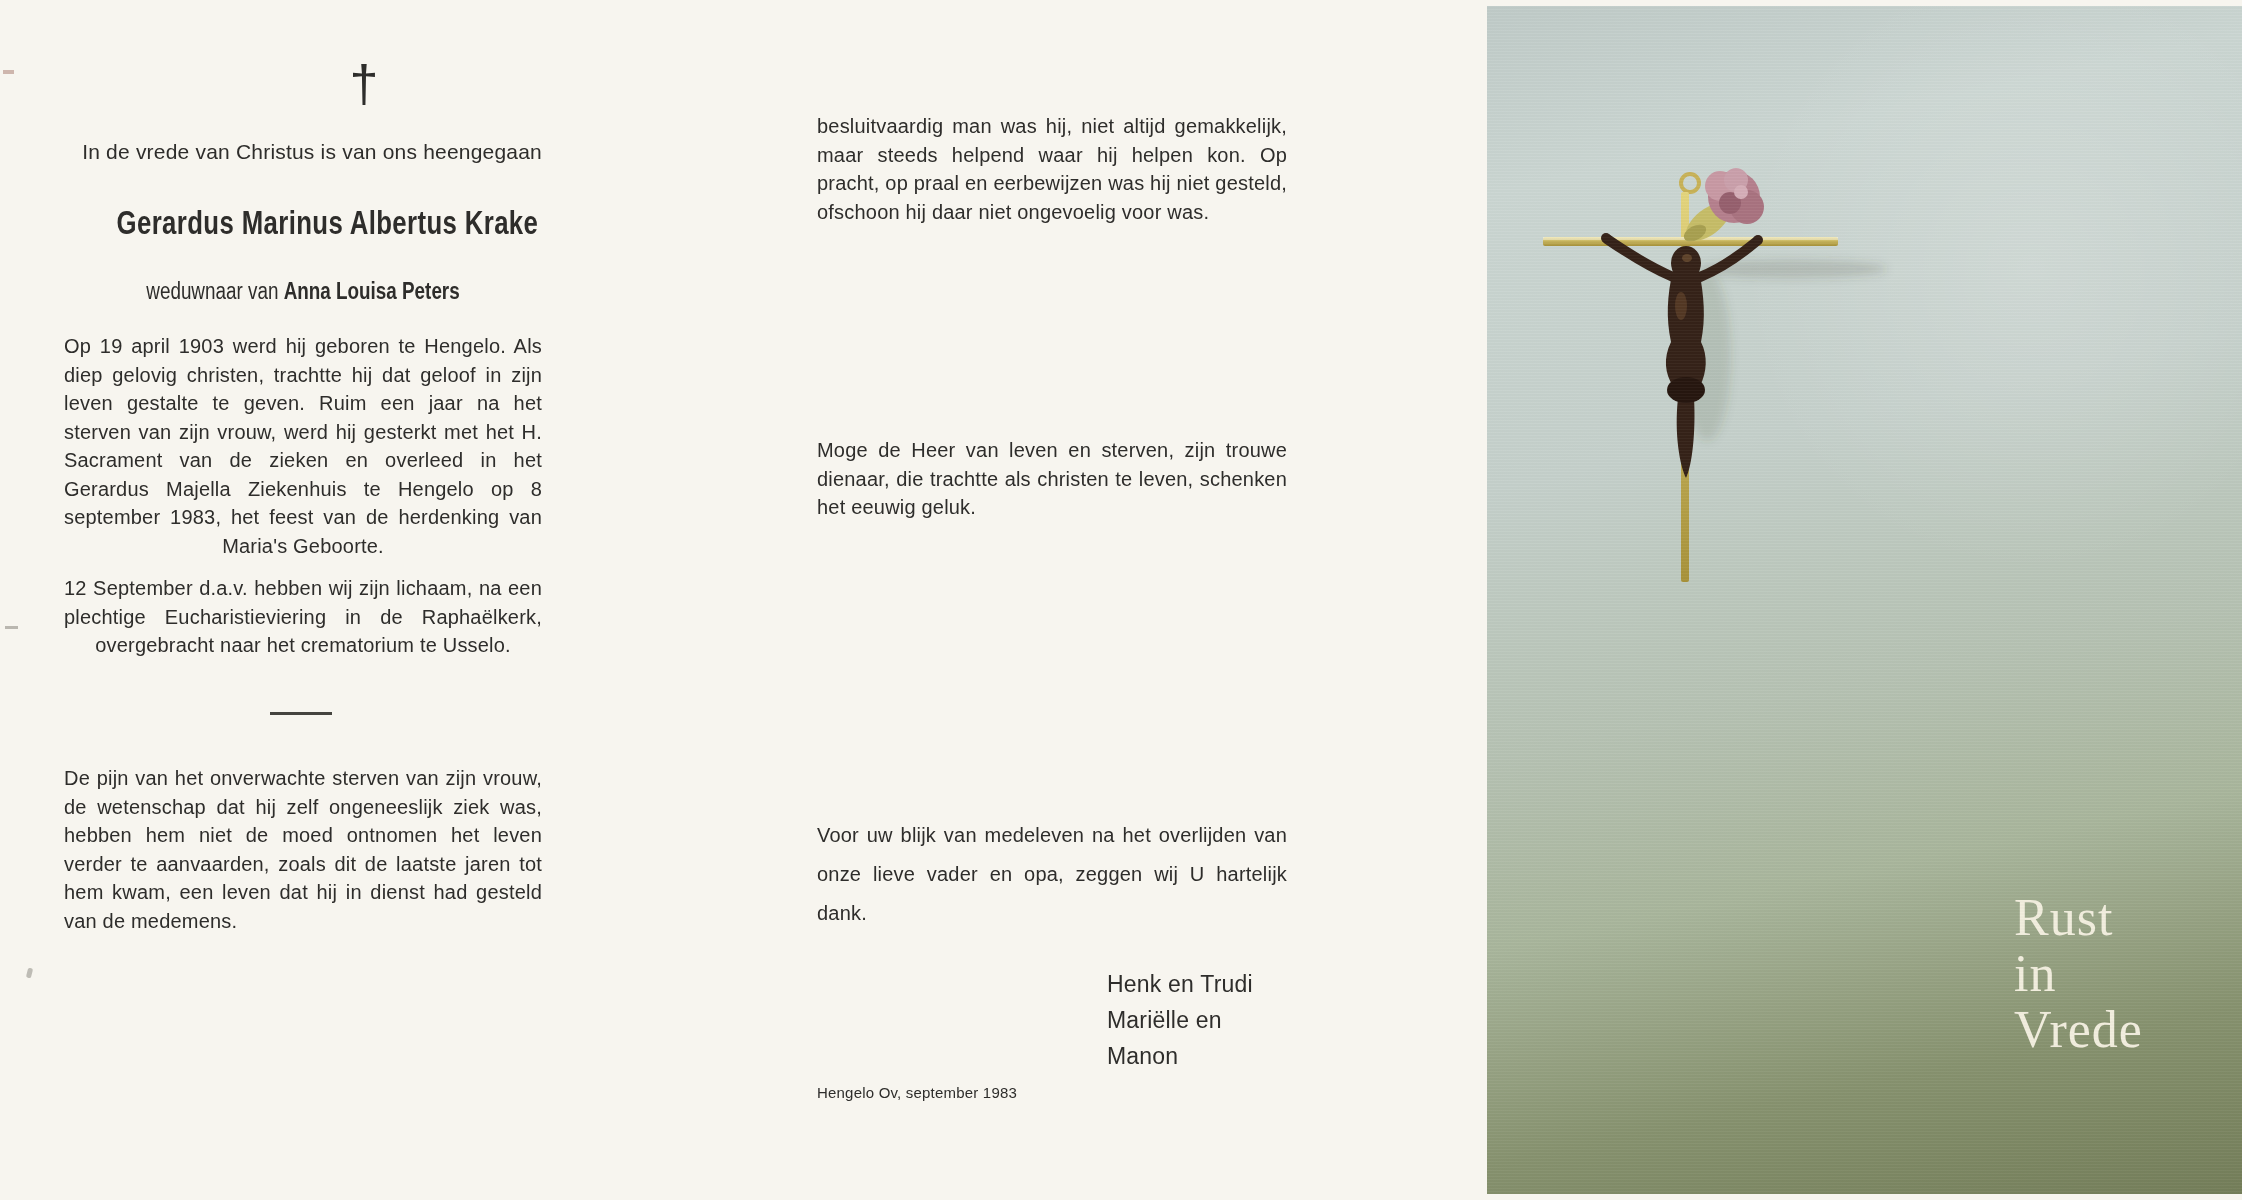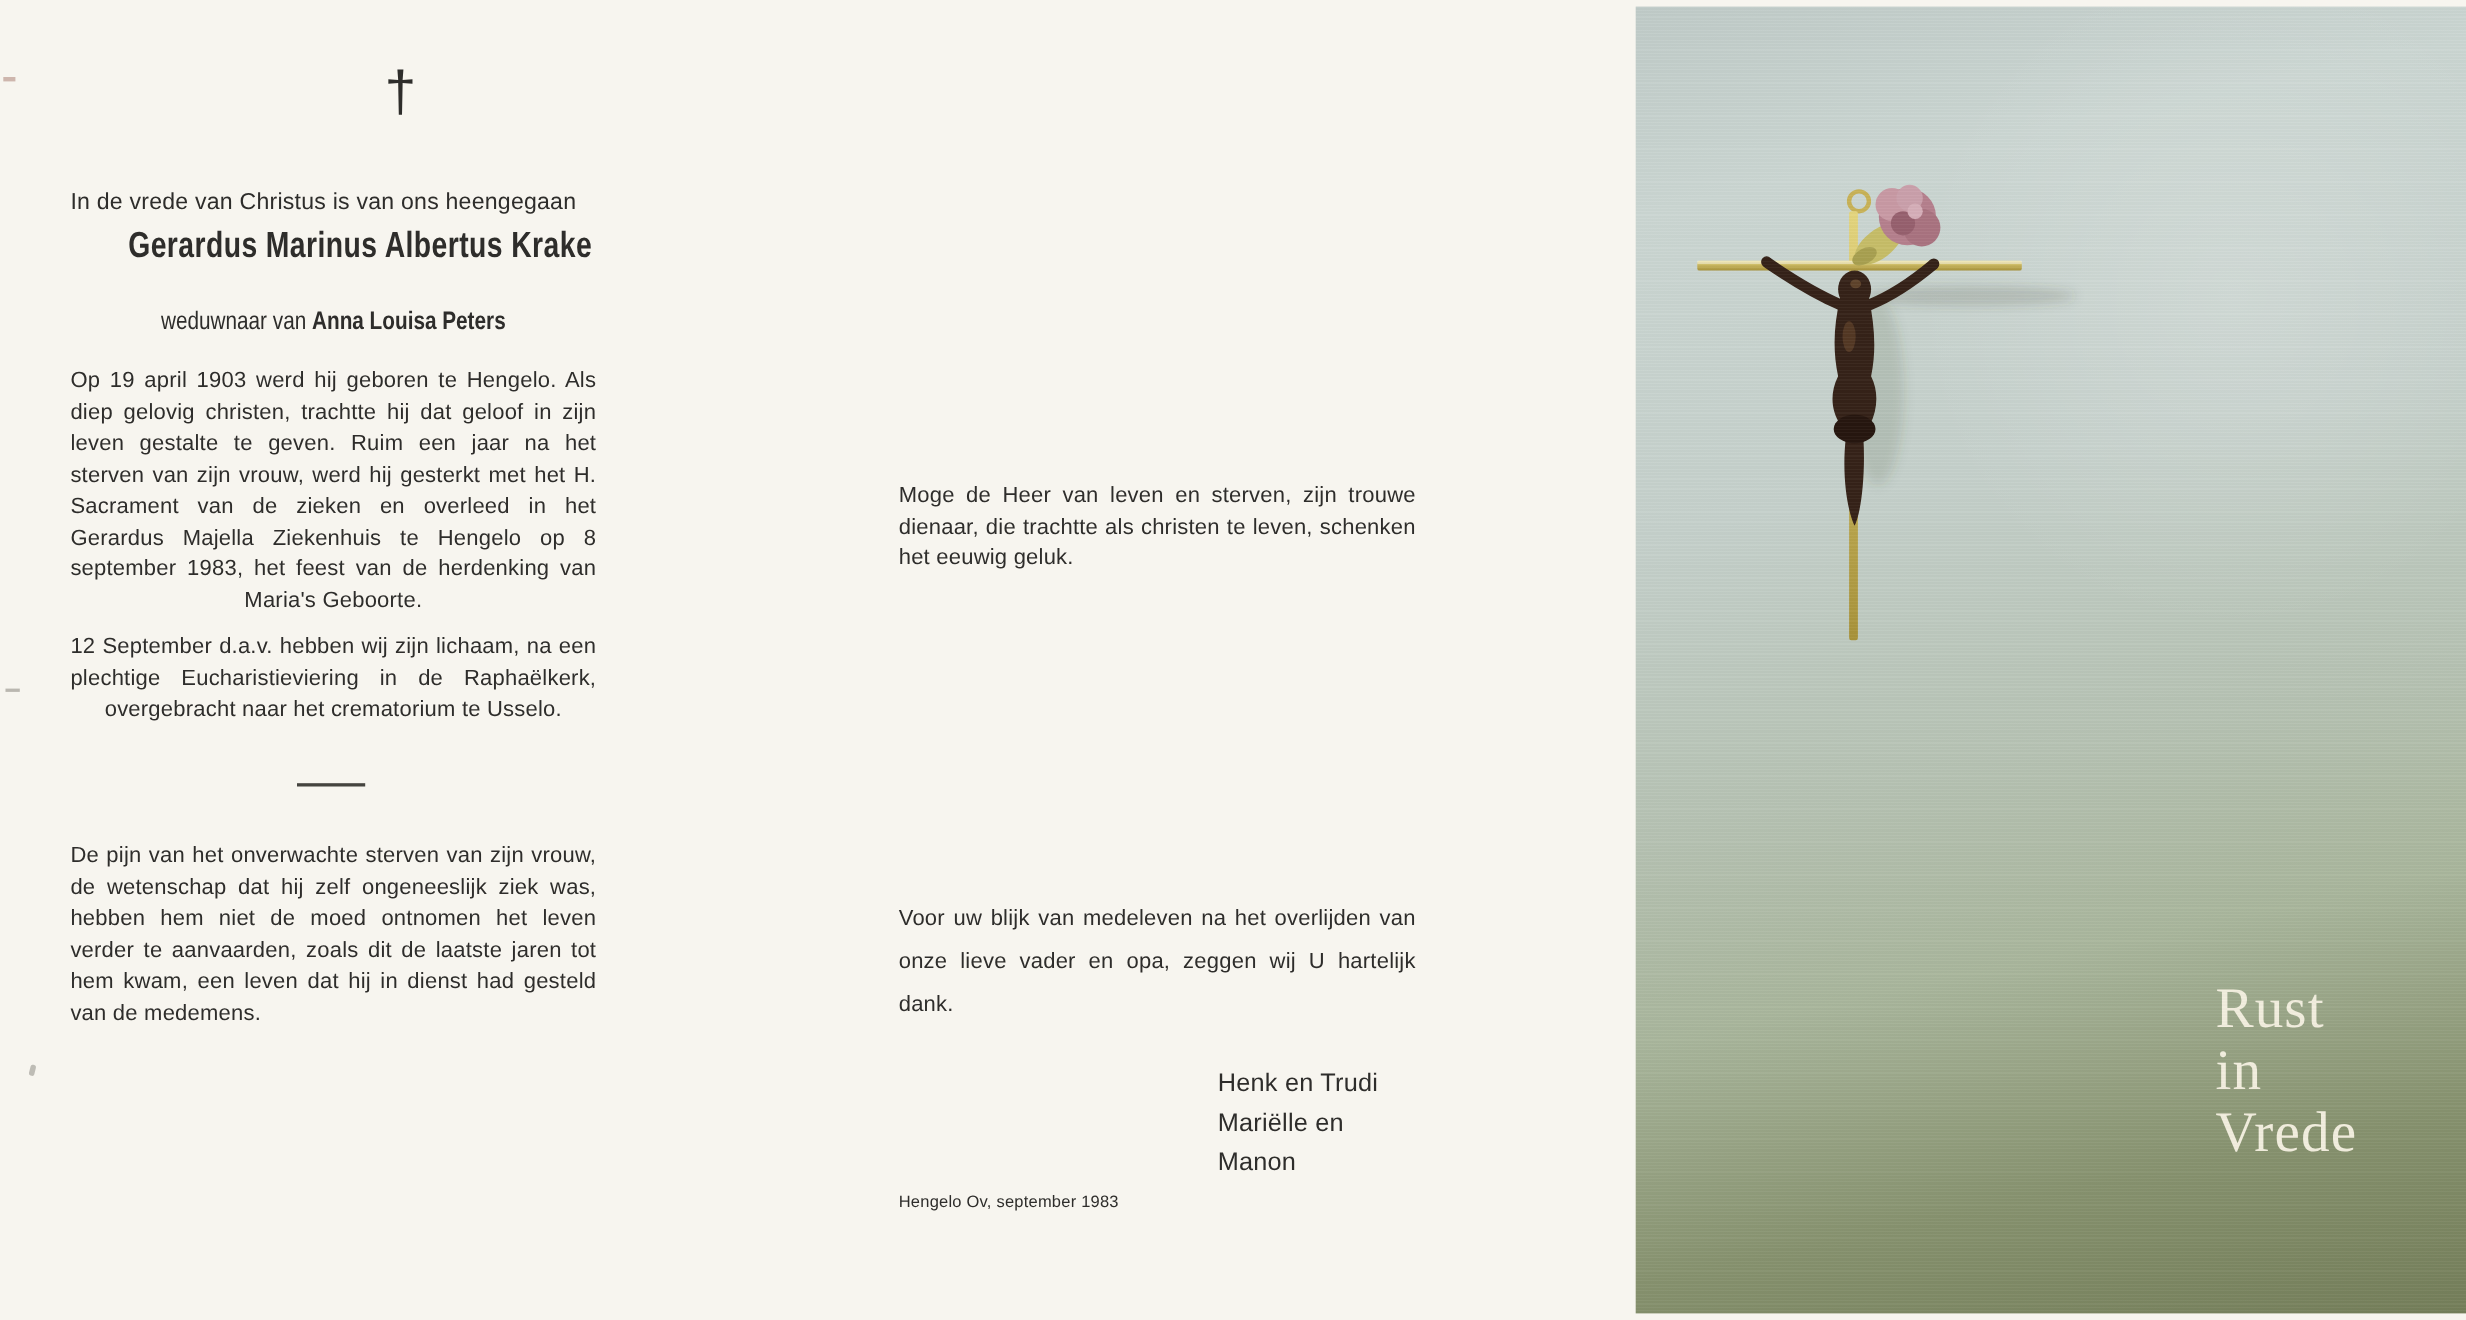--- a/index.html
+++ b/index.html
@@ -14,22 +14,22 @@
   .page{position:absolute;top:0;height:1200px;}
   .page-left{left:64px;width:478px;}
   .page-middle{left:817px;width:470px;}
 
   .cross{
     position:absolute;left:300px;top:58px;
     transform:translateX(-50%);
     font-size:52px;line-height:52px;font-weight:400;
   }
   .intro{
-    position:absolute;top:172px;left:0;width:100%;
-    text-align:left;font-size:21px;letter-spacing:.2px;
+    position:absolute;top:140px;left:0;width:100%;
+    text-align:right;font-size:21px;letter-spacing:.2px;
   }
   .name{
     position:absolute;top:204px;left:0;width:100%;margin:0;
     text-align:center;font-size:33px;font-weight:700;
     transform:scaleX(.78);transform-origin:50% 50%;
     white-space:nowrap;letter-spacing:.5px;
   }
   .widower{
     position:absolute;top:278px;left:0;width:100%;
     text-align:center;font-size:23px;white-space:nowrap;
@@ -106,20 +106,21 @@
       <span>weduwnaar van</span>
       <span class="bold">Anna Louisa Peters</span>
     </div>
     <p class="para p1 center-last">Op 19 april 1903 werd hij geboren te Hengelo. Als diep gelovig christen, trachtte hij dat geloof in zijn leven gestalte te geven. Ruim een jaar na het sterven van zijn vrouw, werd hij gesterkt met het H. Sacrament van de zieken en overleed in het Gerardus Majella Ziekenhuis te Hengelo op 8 september 1983, het feest van de herdenking van Maria's Geboorte.</p>
     <p class="para p2 center-last">12 September d.a.v. hebben wij zijn lichaam, na een plechtige Eucharistieviering in de Raphaëlkerk, overgebracht naar het crematorium te Usselo.</p>
     <div class="divider"></div>
     <p class="para p3">De pijn van het onverwachte sterven van zijn vrouw, de wetenschap dat hij zelf ongeneeslijk ziek was, hebben hem niet de moed ontnomen het leven verder te aanvaarden, zoals dit de laatste jaren tot hem kwam, een leven dat hij in dienst had gesteld van de medemens.</p>
   </section>
 
   <section class="page page-middle">
+    <p class="para m1">besluitvaardig man was hij, niet altijd gemakkelijk, maar steeds helpend waar hij helpen kon. Op pracht, op praal en eerbewijzen was hij niet gesteld, ofschoon hij daar niet ongevoelig voor was.</p>
     <p class="para m3">Moge de Heer van leven en sterven, zijn trouwe dienaar, die trachtte als christen te leven, schenken het eeuwig geluk.</p>
     <p class="para thanks">Voor uw blijk van medeleven na het overlijden van onze lieve vader en opa, zeggen wij U hartelijk dank.</p>
     <div class="signatories">
       <div>Henk en Trudi</div>
       <div>Mariëlle en Manon</div>
     </div>
     <div class="place-date">Hengelo Ov, september 1983</div>
   </section>
 
   <section class="photo">

